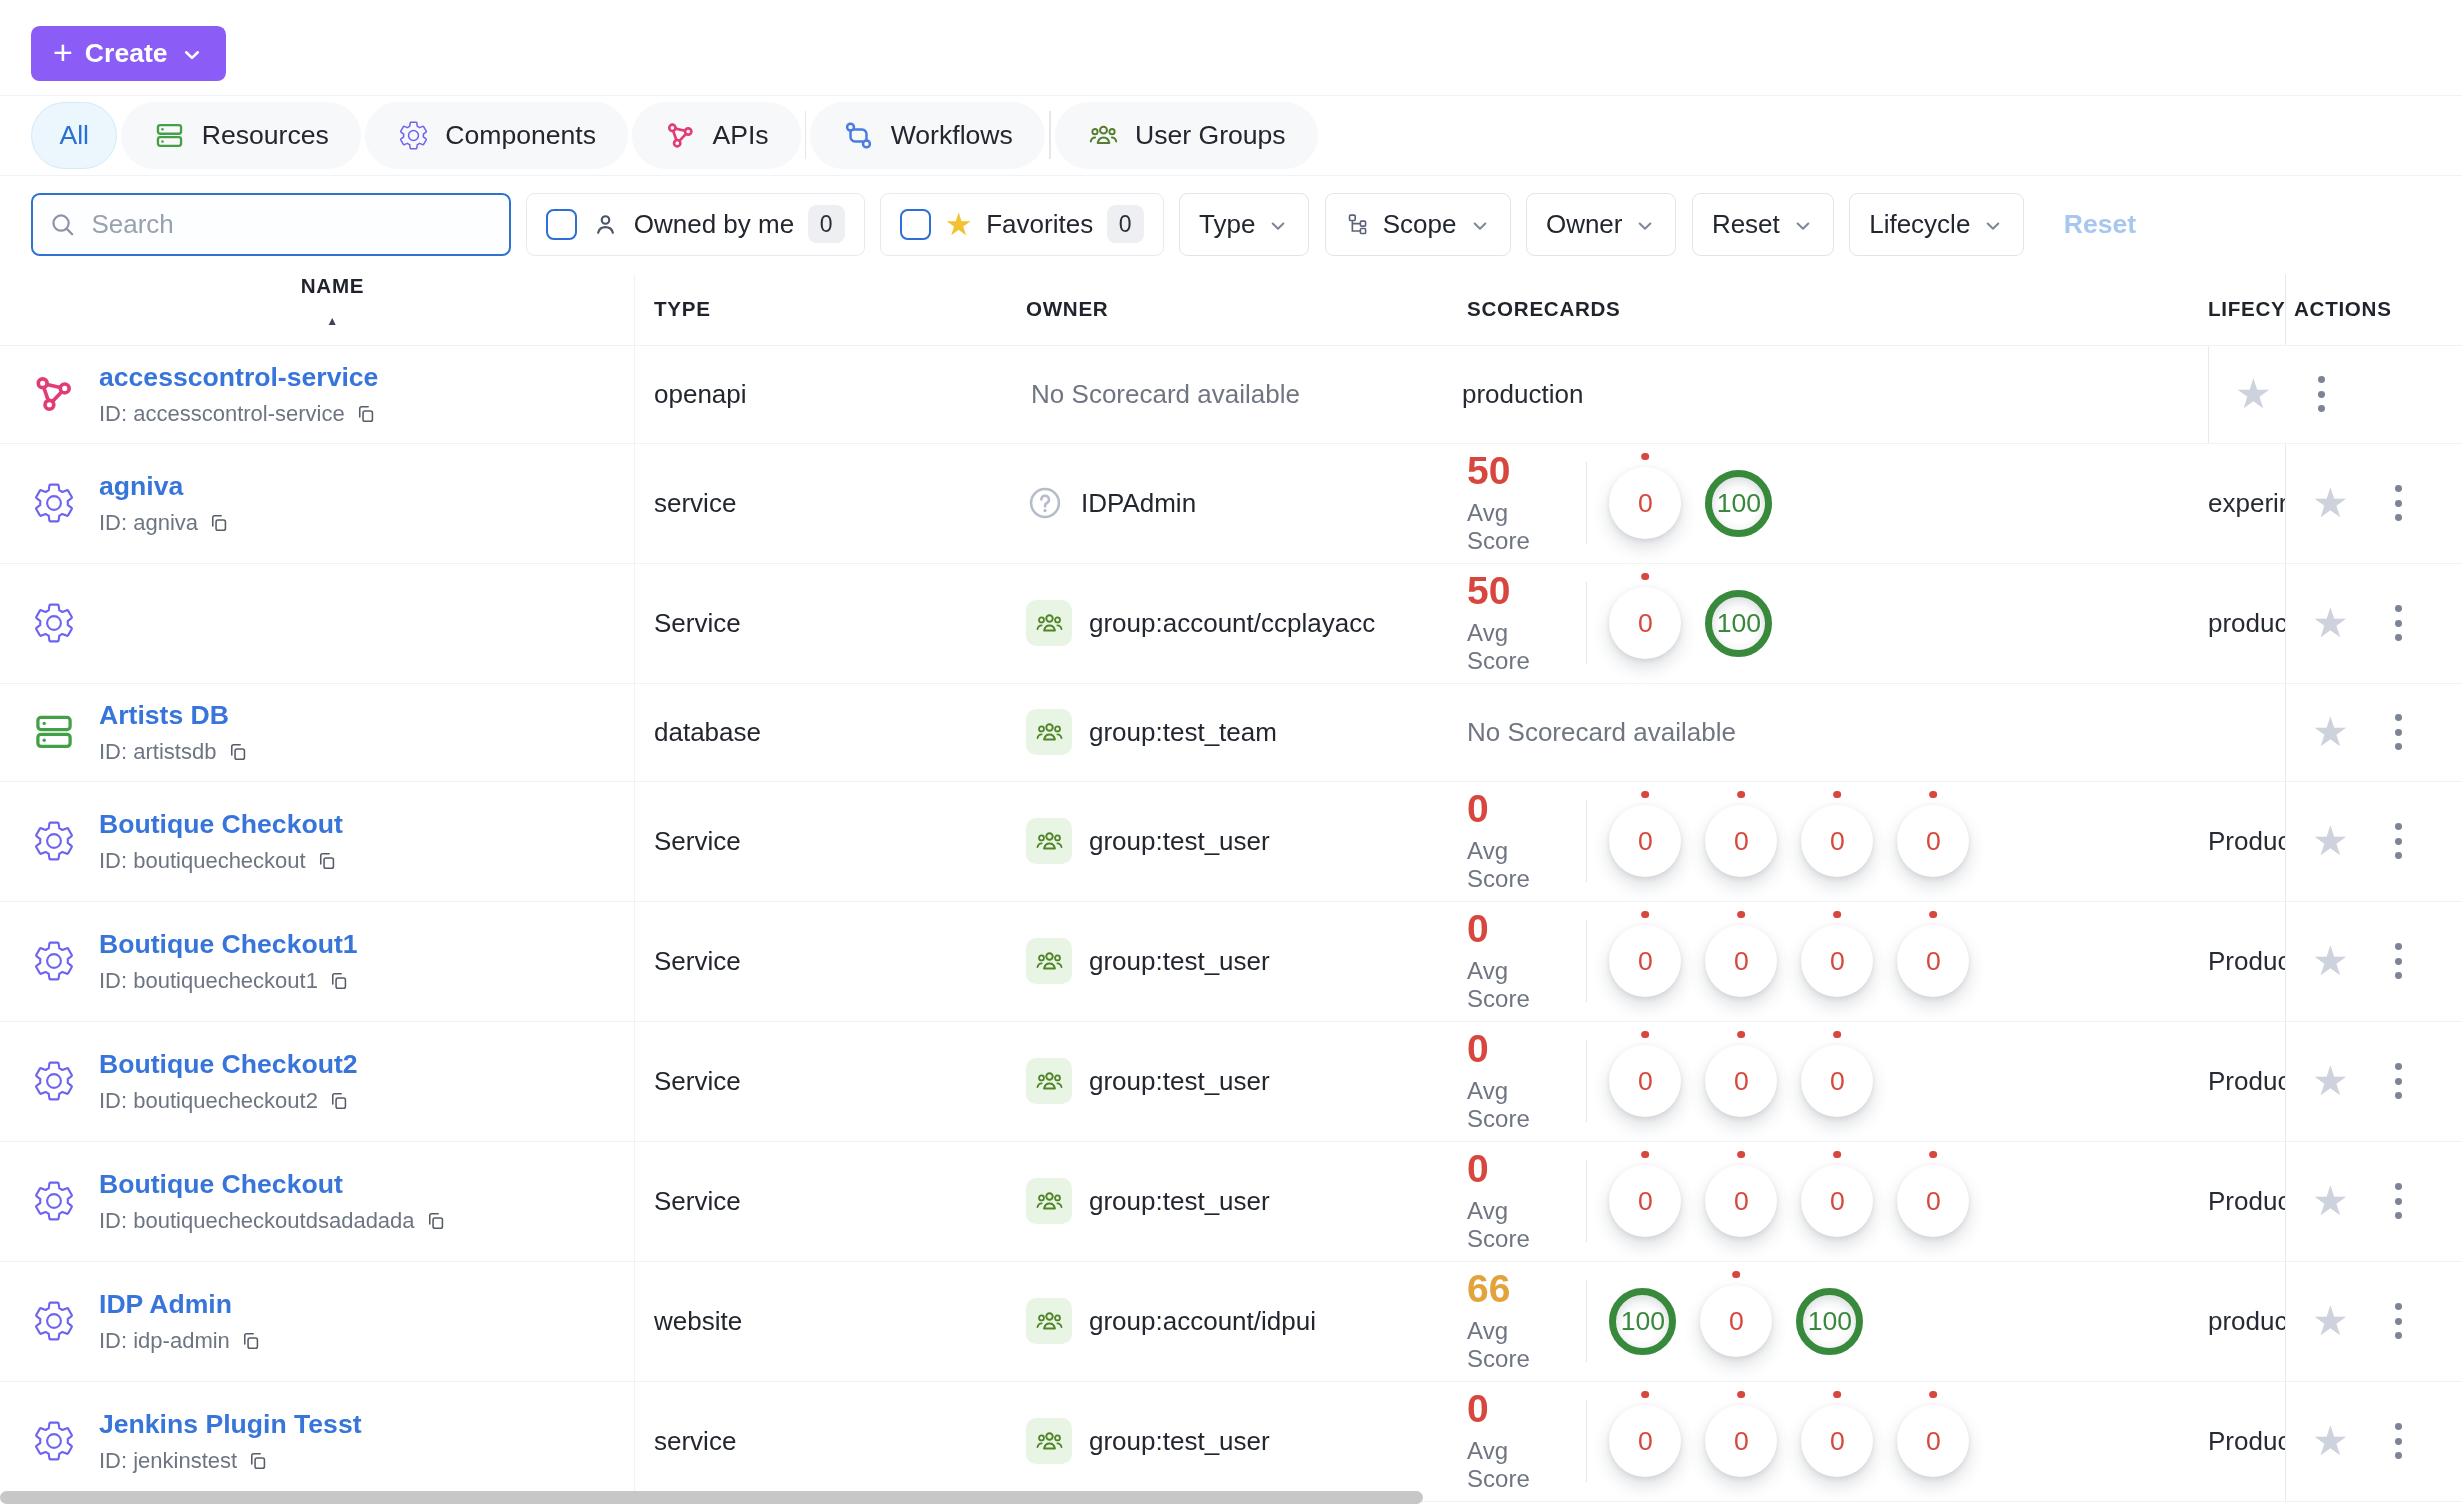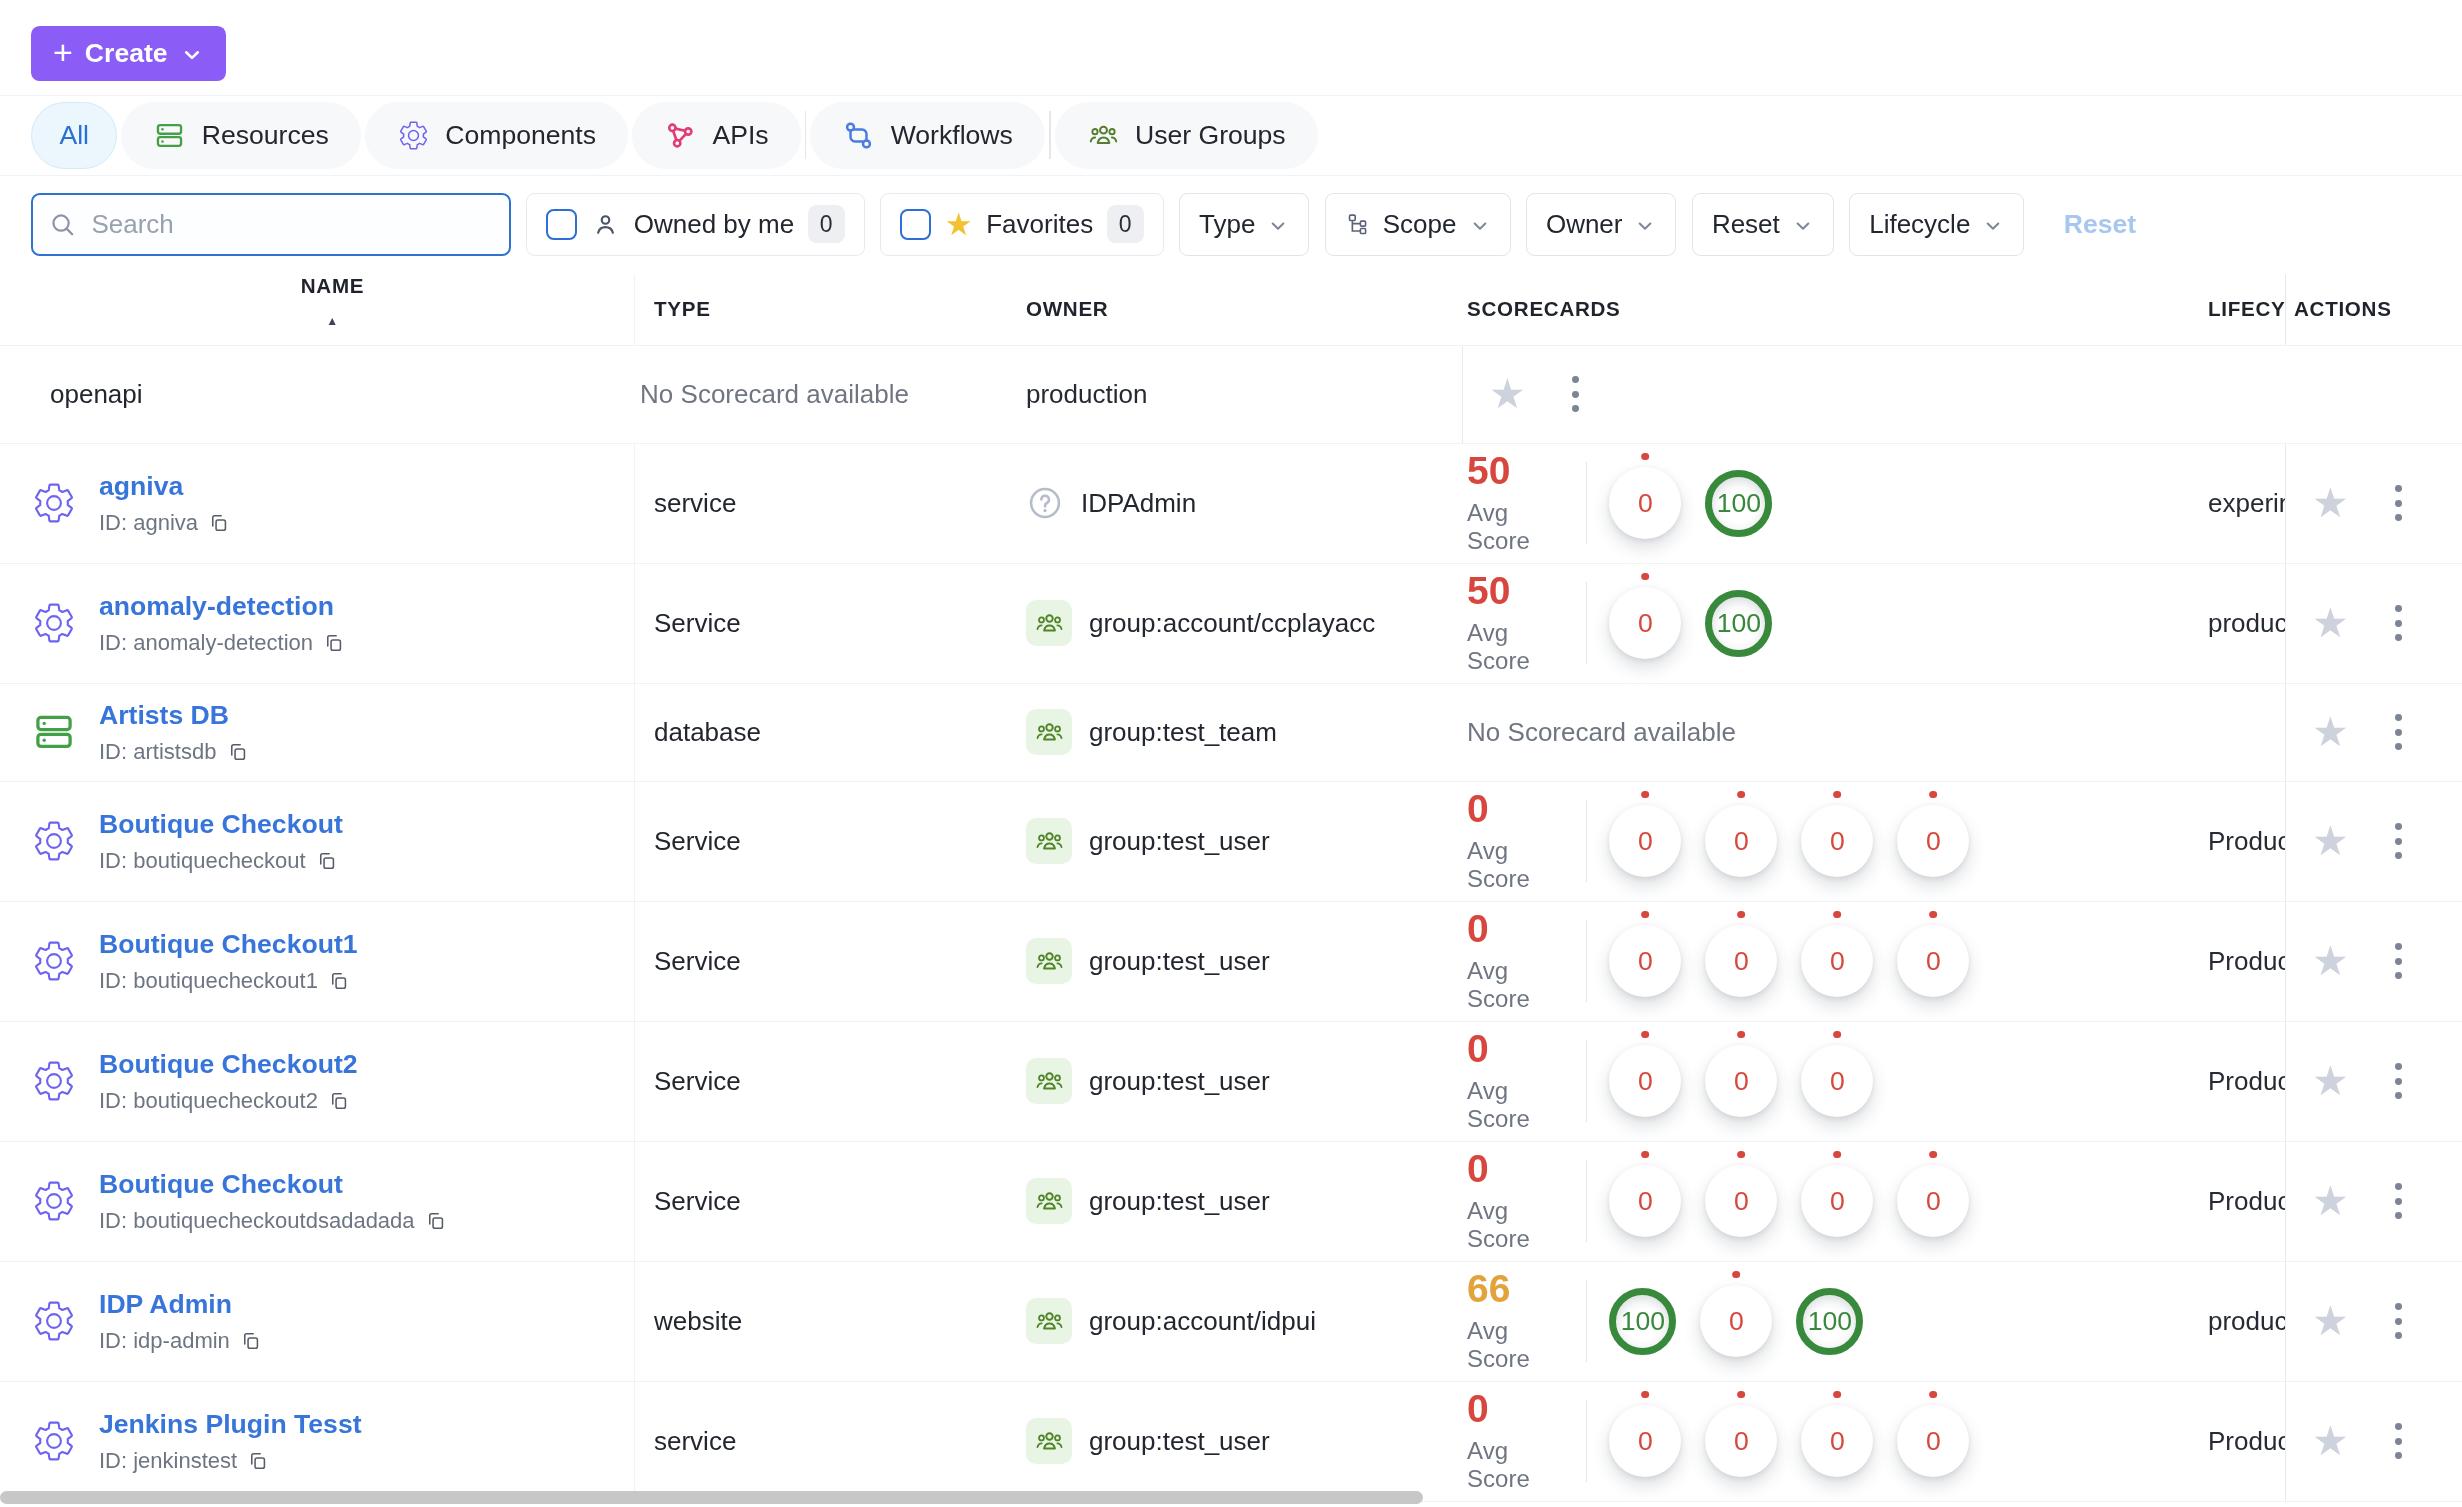--- a/index.html
+++ b/index.html
@@ -256,20 +256,42 @@
     </div>
     <div class="th th-type">TYPE</div>
     <div class="th">OWNER</div>
     <div class="th th-score">SCORECARDS</div>
     <div class="th th-life">LIFECYCLE</div>
     <div class="th th-actions">ACTIONS</div>
   </div>
 
   <div id="rows">
       <div class="row h-sm">
+        <div class="cell cell-name">
+          <span class="entity-icon">
+            <svg width="46" height="46" viewBox="0 0 24 24" fill="none">
+              <circle cx="6.1" cy="6.4" r="2.3" stroke="#E13C78" stroke-width="1.9"></circle>
+              <circle cx="17.6" cy="9.1" r="2.3" stroke="#E13C78" stroke-width="1.9"></circle>
+              <circle cx="9.6" cy="17.6" r="2.3" stroke="#E13C78" stroke-width="1.9"></circle>
+              <path d="M8.4 7l6.9 1.6M6.7 8.7l2.3 6.6M15.9 10.9l-4.7 5" stroke="#E13C78" stroke-width="1.9" stroke-linecap="round"></path>
+            </svg>
+          </span>
+          <div class="name-block">
+            <a class="name-link">accesscontrol-service</a>
+            <div class="id-line">
+              <span>ID: accesscontrol-service</span>
+              <span class="copy-ic">
+                <svg width="22" height="22" viewBox="0 0 24 24" fill="none">
+                  <rect x="8.8" y="8.8" width="10.2" height="11.2" rx="2" stroke="#575D68" stroke-width="1.7"></rect>
+                  <path d="M5.2 15.2V6a2 2 0 0 1 2-2h7.2" stroke="#575D68" stroke-width="1.7" stroke-linecap="round"></path>
+                </svg>
+              </span>
+            </div>
+          </div>
+        </div>
         <div class="cell cell-type">openapi</div>
         <div class="cell cell-score">
           <span class="no-score">No Scorecard available</span>
         </div>
         <div class="cell cell-life">production</div>
         <div class="cell cell-actions">
           <span class="action-star"></span>
           <span class="kebab">
             <i></i>
             <i></i>
@@ -329,32 +351,20 @@
           </span>
         </div>
       </div>
       <div class="row h-lg">
         <div class="cell cell-name">
           <span class="entity-icon">
             <svg width="46" height="46" viewBox="0 0 24 24" fill="none">
               <path d="M19.14 12.94c.04-.3.06-.61.06-.94 0-.32-.02-.64-.07-.94l2.03-1.58a.49.49 0 0 0 .12-.61l-1.92-3.32a.49.49 0 0 0-.59-.22l-2.39.96c-.5-.38-1.03-.7-1.62-.94l-.36-2.54a.48.48 0 0 0-.48-.41h-3.84a.48.48 0 0 0-.47.41l-.36 2.54c-.59.24-1.13.57-1.62.94l-2.39-.96a.49.49 0 0 0-.59.22L2.74 8.87a.49.49 0 0 0 .12.61l2.03 1.58c-.05.3-.09.63-.09.94s.02.64.07.94l-2.03 1.58a.49.49 0 0 0-.12.61l1.92 3.32c.12.22.37.29.59.22l2.39-.96c.5.38 1.03.7 1.62.94l.36 2.54c.04.24.24.41.48.41h3.84c.24 0 .44-.17.47-.41l.36-2.54c.59-.24 1.13-.56 1.62-.94l2.39.96c.22.08.47 0 .59-.22l1.92-3.32a.49.49 0 0 0-.12-.61l-2.01-1.58zM12 15.6a3.6 3.6 0 1 1 0-7.2 3.6 3.6 0 0 1 0 7.2z" stroke="#6C63F0" stroke-width="1.1" stroke-linejoin="round"></path>
             </svg>
           </span>
-          <div class="name-block">
-            <a class="name-link">anomaly-detection</a>
-            <div class="id-line">
-              <span>ID: anomaly-detection</span>
-              <span class="copy-ic">
-                <svg width="22" height="22" viewBox="0 0 24 24" fill="none">
-                  <rect x="8.8" y="8.8" width="10.2" height="11.2" rx="2" stroke="#575D68" stroke-width="1.7"></rect>
-                  <path d="M5.2 15.2V6a2 2 0 0 1 2-2h7.2" stroke="#575D68" stroke-width="1.7" stroke-linecap="round"></path>
-                </svg>
-              </span>
-            </div>
-          </div>
         </div>
         <div class="cell cell-type">Service</div>
         <div class="cell cell-owner">
           <span class="owner-badge">
             <svg width="31" height="31" viewBox="0 0 24 24" fill="none">
               <circle cx="12" cy="8.1" r="2.5" stroke="#4F8527" stroke-width="1.5"></circle>
               <path d="M7.8 17.4c.5-2.5 2.1-3.9 4.2-3.9s3.7 1.4 4.2 3.9z" stroke="#4F8527" stroke-width="1.5" stroke-linejoin="round"></path>
               <circle cx="5.8" cy="9.2" r="1.9" stroke="#4F8527" stroke-width="1.4"></circle>
               <path d="M2.7 16.4c.4-1.9 1.6-3 3.2-3" stroke="#4F8527" stroke-width="1.4" stroke-linecap="round"></path>
               <circle cx="18.2" cy="9.2" r="1.9" stroke="#4F8527" stroke-width="1.4"></circle>

